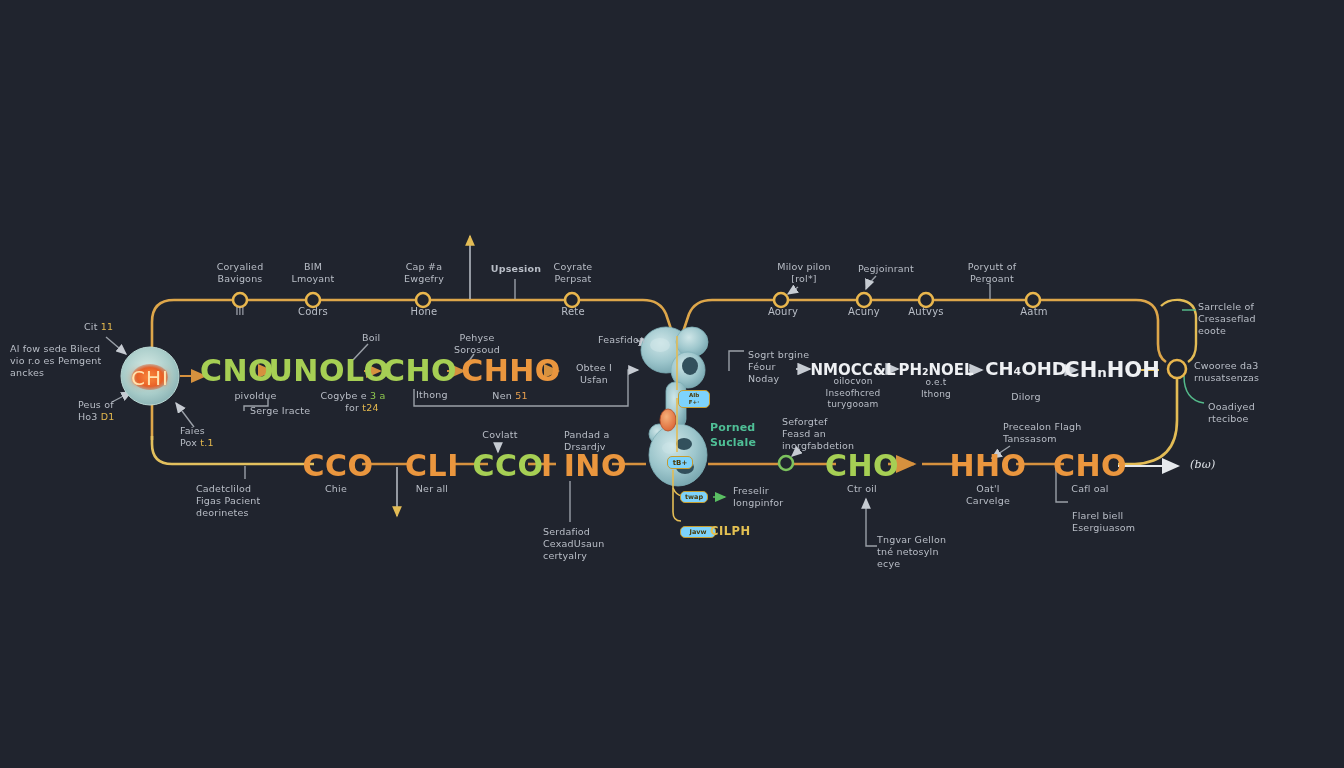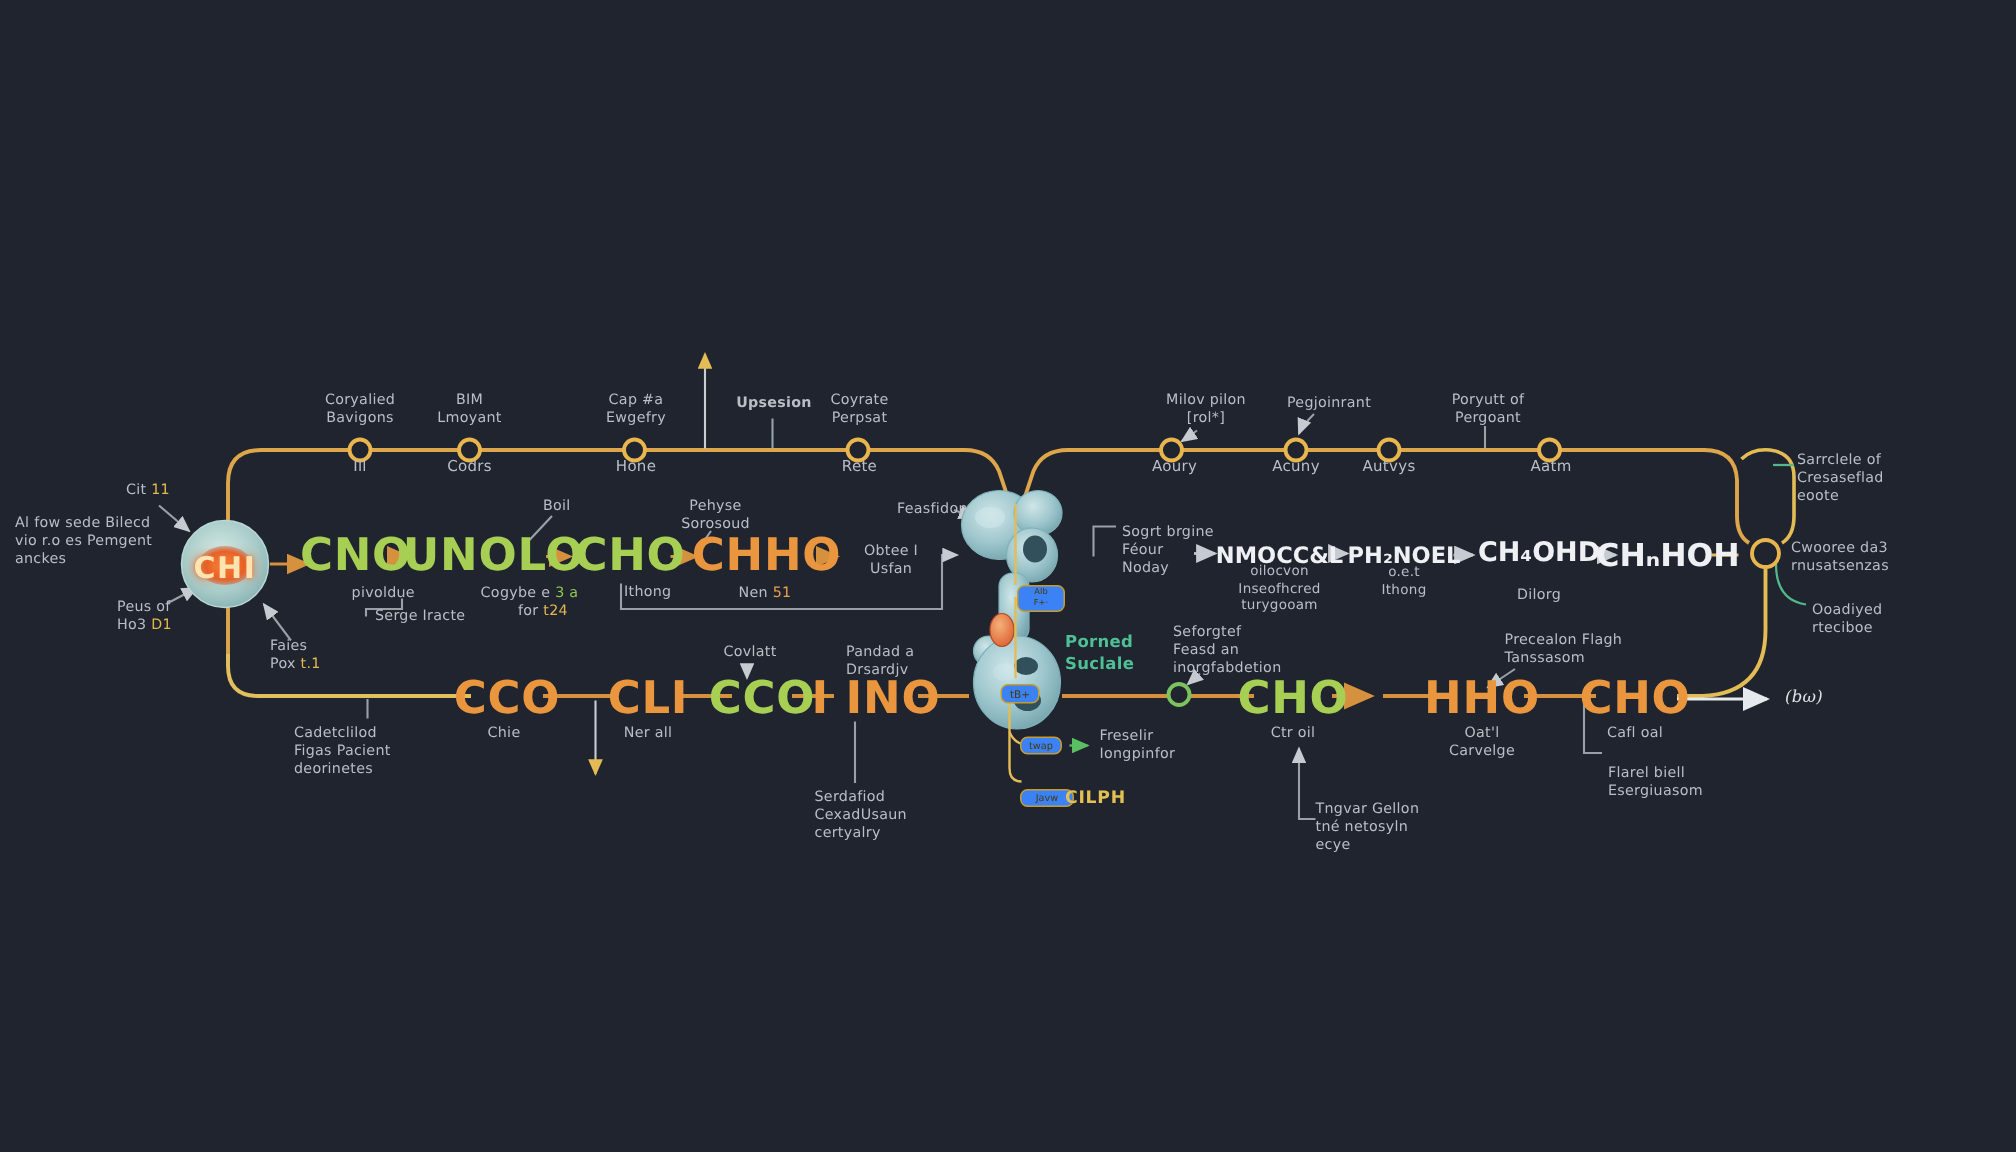--- a/index.html
+++ b/index.html
@@ -10,23 +10,23 @@
        letter-spacing:.2px;}
   .ctr{transform:translateX(-50%);text-align:center;}
   .big{position:absolute;transform:translateX(-50%);font-weight:bold;font-size:30px;line-height:30px;
        letter-spacing:.5px;white-space:nowrap;}
   .green{color:#a6cf54;}
   .orange{color:#ea963e;}
   .wform{position:absolute;transform:translateX(-50%);font-weight:bold;color:#eef0f3;white-space:nowrap;}
   .yv{color:#e3b84e;}
   .gv{color:#8fc84f;}
   .ov{color:#e8a04e;}
-  .pill{position:absolute;background:#3b82f6;border:1px solid #c79c2e;border-radius:5px;
-        color:#4a3a08;font-weight:normal;text-align:center;white-space:pre-line;box-sizing:border-box;}
-  .chi{position:absolute;left:150px;top:366px;transform:translateX(-50%);font-weight:bold;font-size:20px;
+  .pill{position:absolute;background:#7dd3fc;border:1px solid #c79c2e;border-radius:5px;
+        color:#4a3a08;font-weight:bold;text-align:center;white-space:pre-line;box-sizing:border-box;}
+  .chi{position:absolute;left:150px;top:366px;transform:translateX(-50%);font-weight:normal;font-size:20px;
        letter-spacing:1px;color:#ffe3b0;text-shadow:0 0 7px #e85d1f,0 0 2px #ff7a30;}
   .accent-green{color:#4fbf96;font-weight:bold;font-size:11px;line-height:1.35;}
   .accent-yellow{color:#e3c052;font-weight:bold;font-size:11.5px;letter-spacing:.5px;}
   .endlbl{font-family:"DejaVu Serif","Liberation Serif",serif;font-style:italic;color:#dfe3e8;font-size:11px;}
 </style>
 </head>
 <body>
 
 <div class="stage">
 

